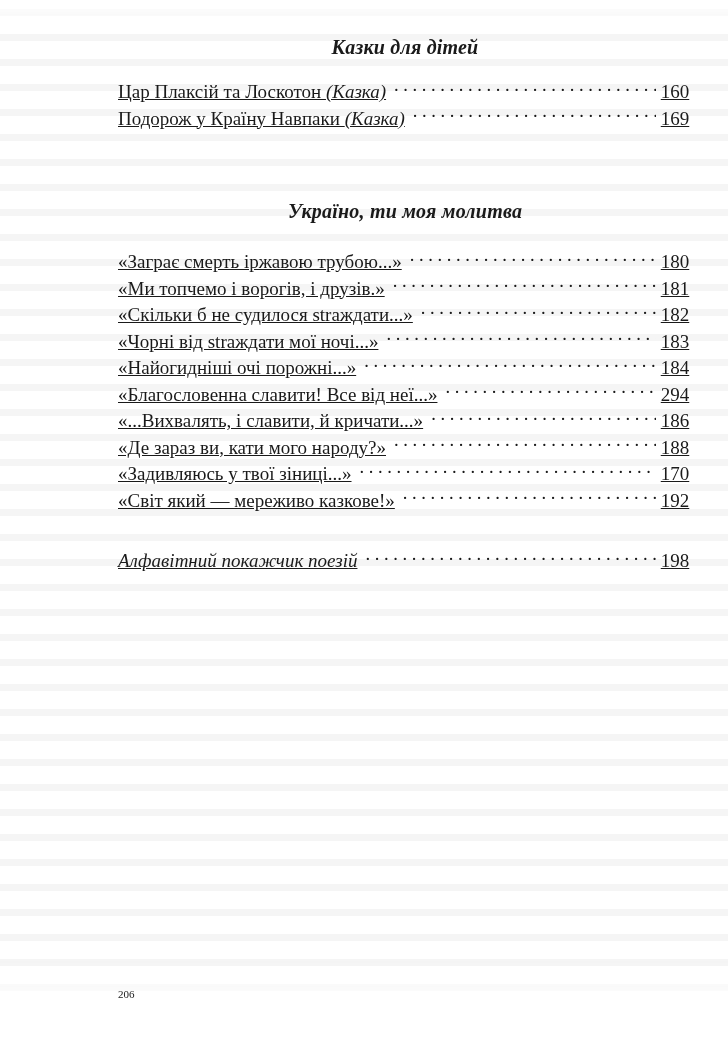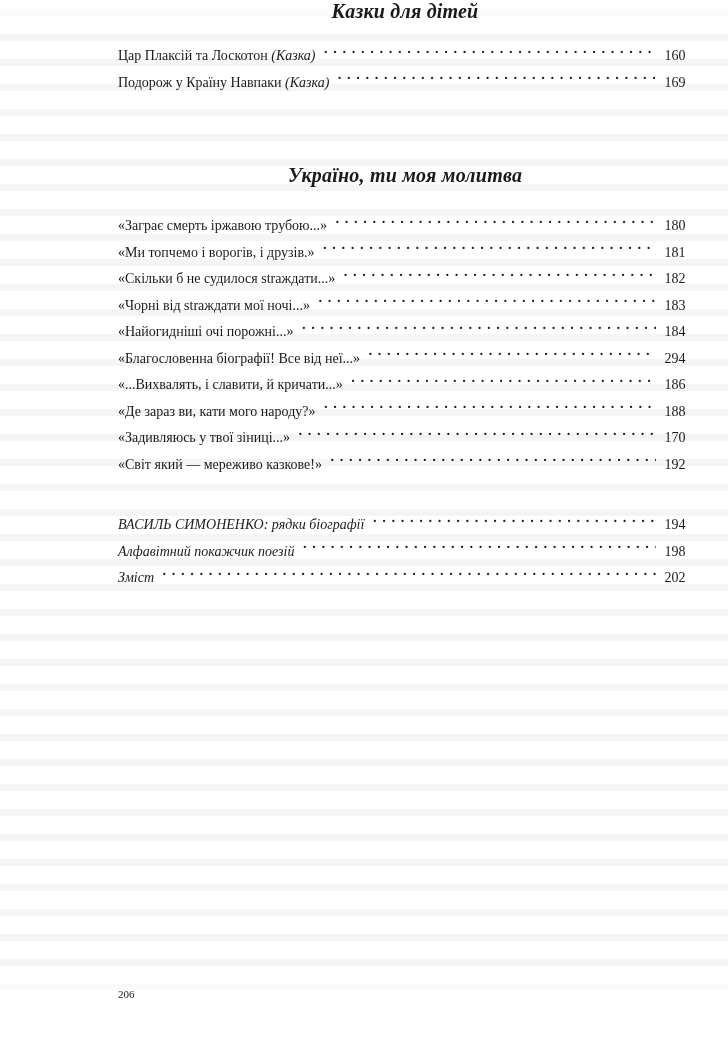--- a/index.html
+++ b/index.html
@@ -60,38 +60,39 @@
     width: 574px;
   }
 
   .section-title {
     text-align: center;
     font-style: italic;
     font-weight: bold;
     font-size: 20px;
     letter-spacing: 0.2px;
   }
-  #sec1-title { }
+  #sec1-title { margin-top: 36px; }
   #sec2-title { margin-top: 68px; }
 
   .toc-list {
     margin: 0;
     padding: 0;
     list-style: none;
   }
   #list1 { margin-top: 20px; }
   #list2 { margin-top: 26px; }
   #list3 { margin-top: 34px; }
 
   .toc-row {
     display: flex;
     align-items: baseline;
-    font-size: 14px;
+    font-size: 19px;
     line-height: 26.5px;
     white-space: nowrap;
+    text-decoration: underline;
   }
   .toc-label {
     flex: 0 0 auto;
     padding-right: 6px;
   }
   .toc-label .ital {
     font-style: italic;
   }
   .leader {
     flex: 1 1 auto;
@@ -172,21 +173,21 @@
         <span class="toc-label">«Чорні від straждати мої ночі...»</span>
         <span class="leader"></span>
         <span class="toc-page">183</span>
       </li>
       <li class="toc-row">
         <span class="toc-label">«Найогидніші очі порожні...»</span>
         <span class="leader"></span>
         <span class="toc-page">184</span>
       </li>
       <li class="toc-row">
-        <span class="toc-label">«Благословенна біографії! Все від неї...»</span>
+        <span class="toc-label">«Благословенна славити! Все від неї...»</span>
         <span class="leader"></span>
         <span class="toc-page">294</span>
       </li>
       <li class="toc-row">
         <span class="toc-label">«...Вихвалять, і славити, й кричати...»</span>
         <span class="leader"></span>
         <span class="toc-page">186</span>
       </li>
       <li class="toc-row">
         <span class="toc-label">«Де зараз ви, кати мого народу?»</span>
@@ -200,32 +201,22 @@
       </li>
       <li class="toc-row">
         <span class="toc-label">«Світ який — мереживо казкове!»</span>
         <span class="leader"></span>
         <span class="toc-page">192</span>
       </li>
     </ul>
 
     <ul class="toc-list" id="list3">
       <li class="toc-row italic-row">
-        <span class="toc-label">ВАСИЛЬ СИМОНЕНКО: рядки біографії</span>
-        <span class="leader"></span>
-        <span class="toc-page">194</span>
-      </li>
-      <li class="toc-row italic-row">
         <span class="toc-label">Алфавітний покажчик поезій</span>
         <span class="leader"></span>
         <span class="toc-page">198</span>
-      </li>
-      <li class="toc-row italic-row">
-        <span class="toc-label">Зміст</span>
-        <span class="leader"></span>
-        <span class="toc-page">202</span>
       </li>
     </ul>
 
   </div>
 
   <div class="folio">206</div>
 </div>
 
 </body></html>

